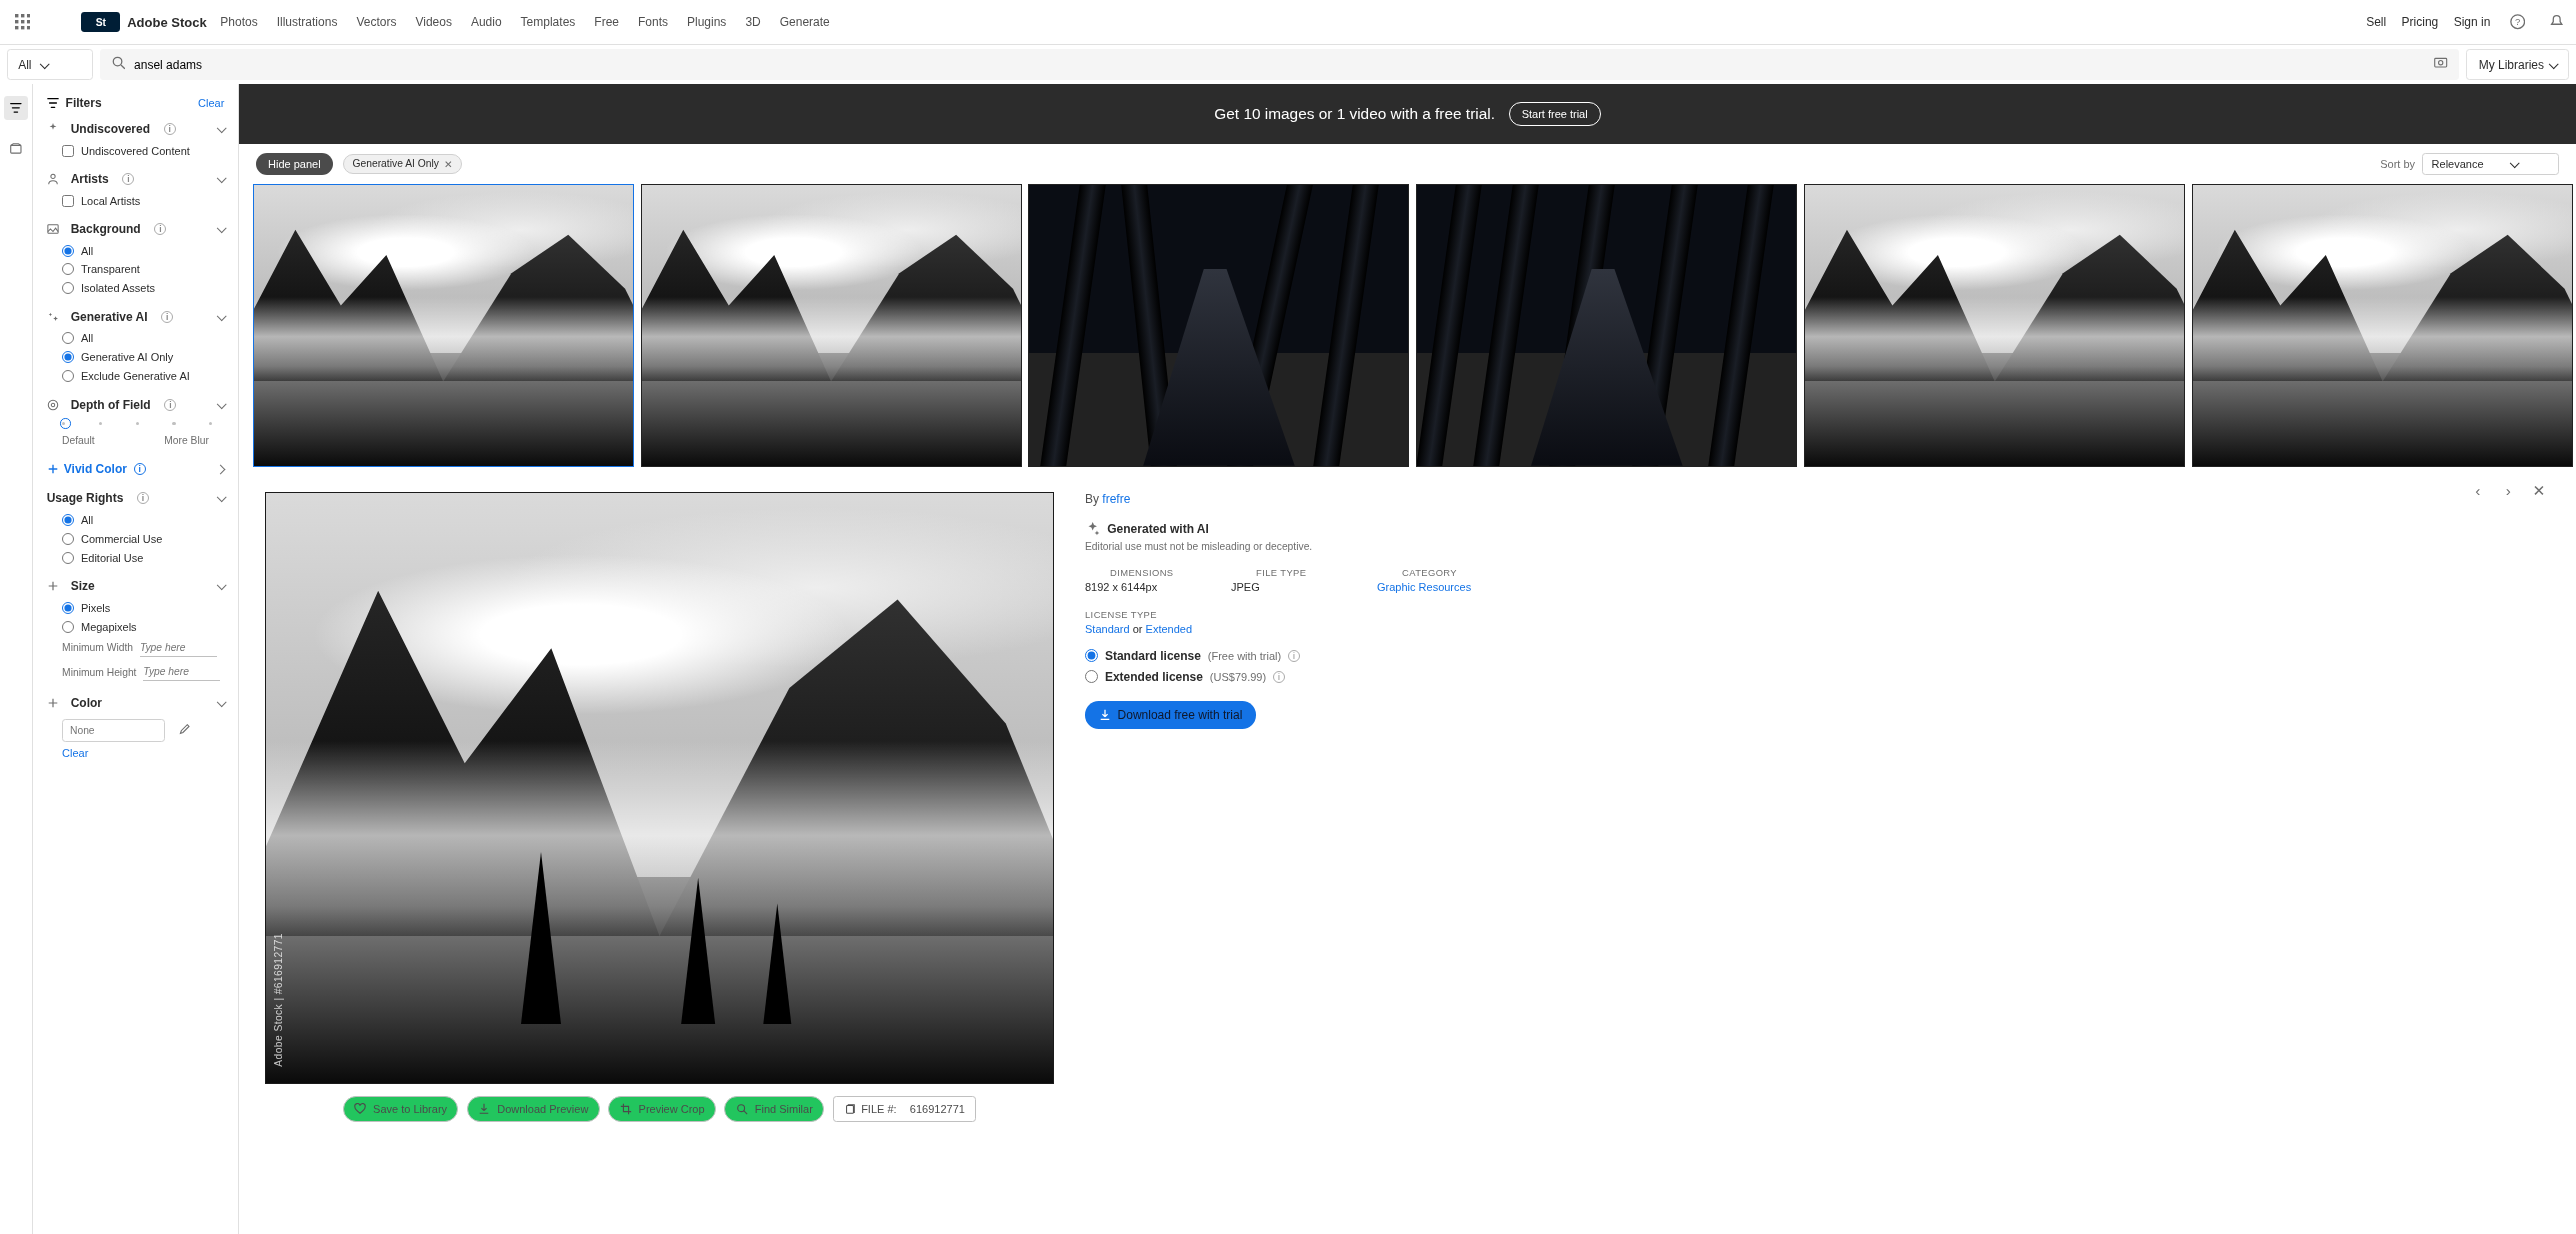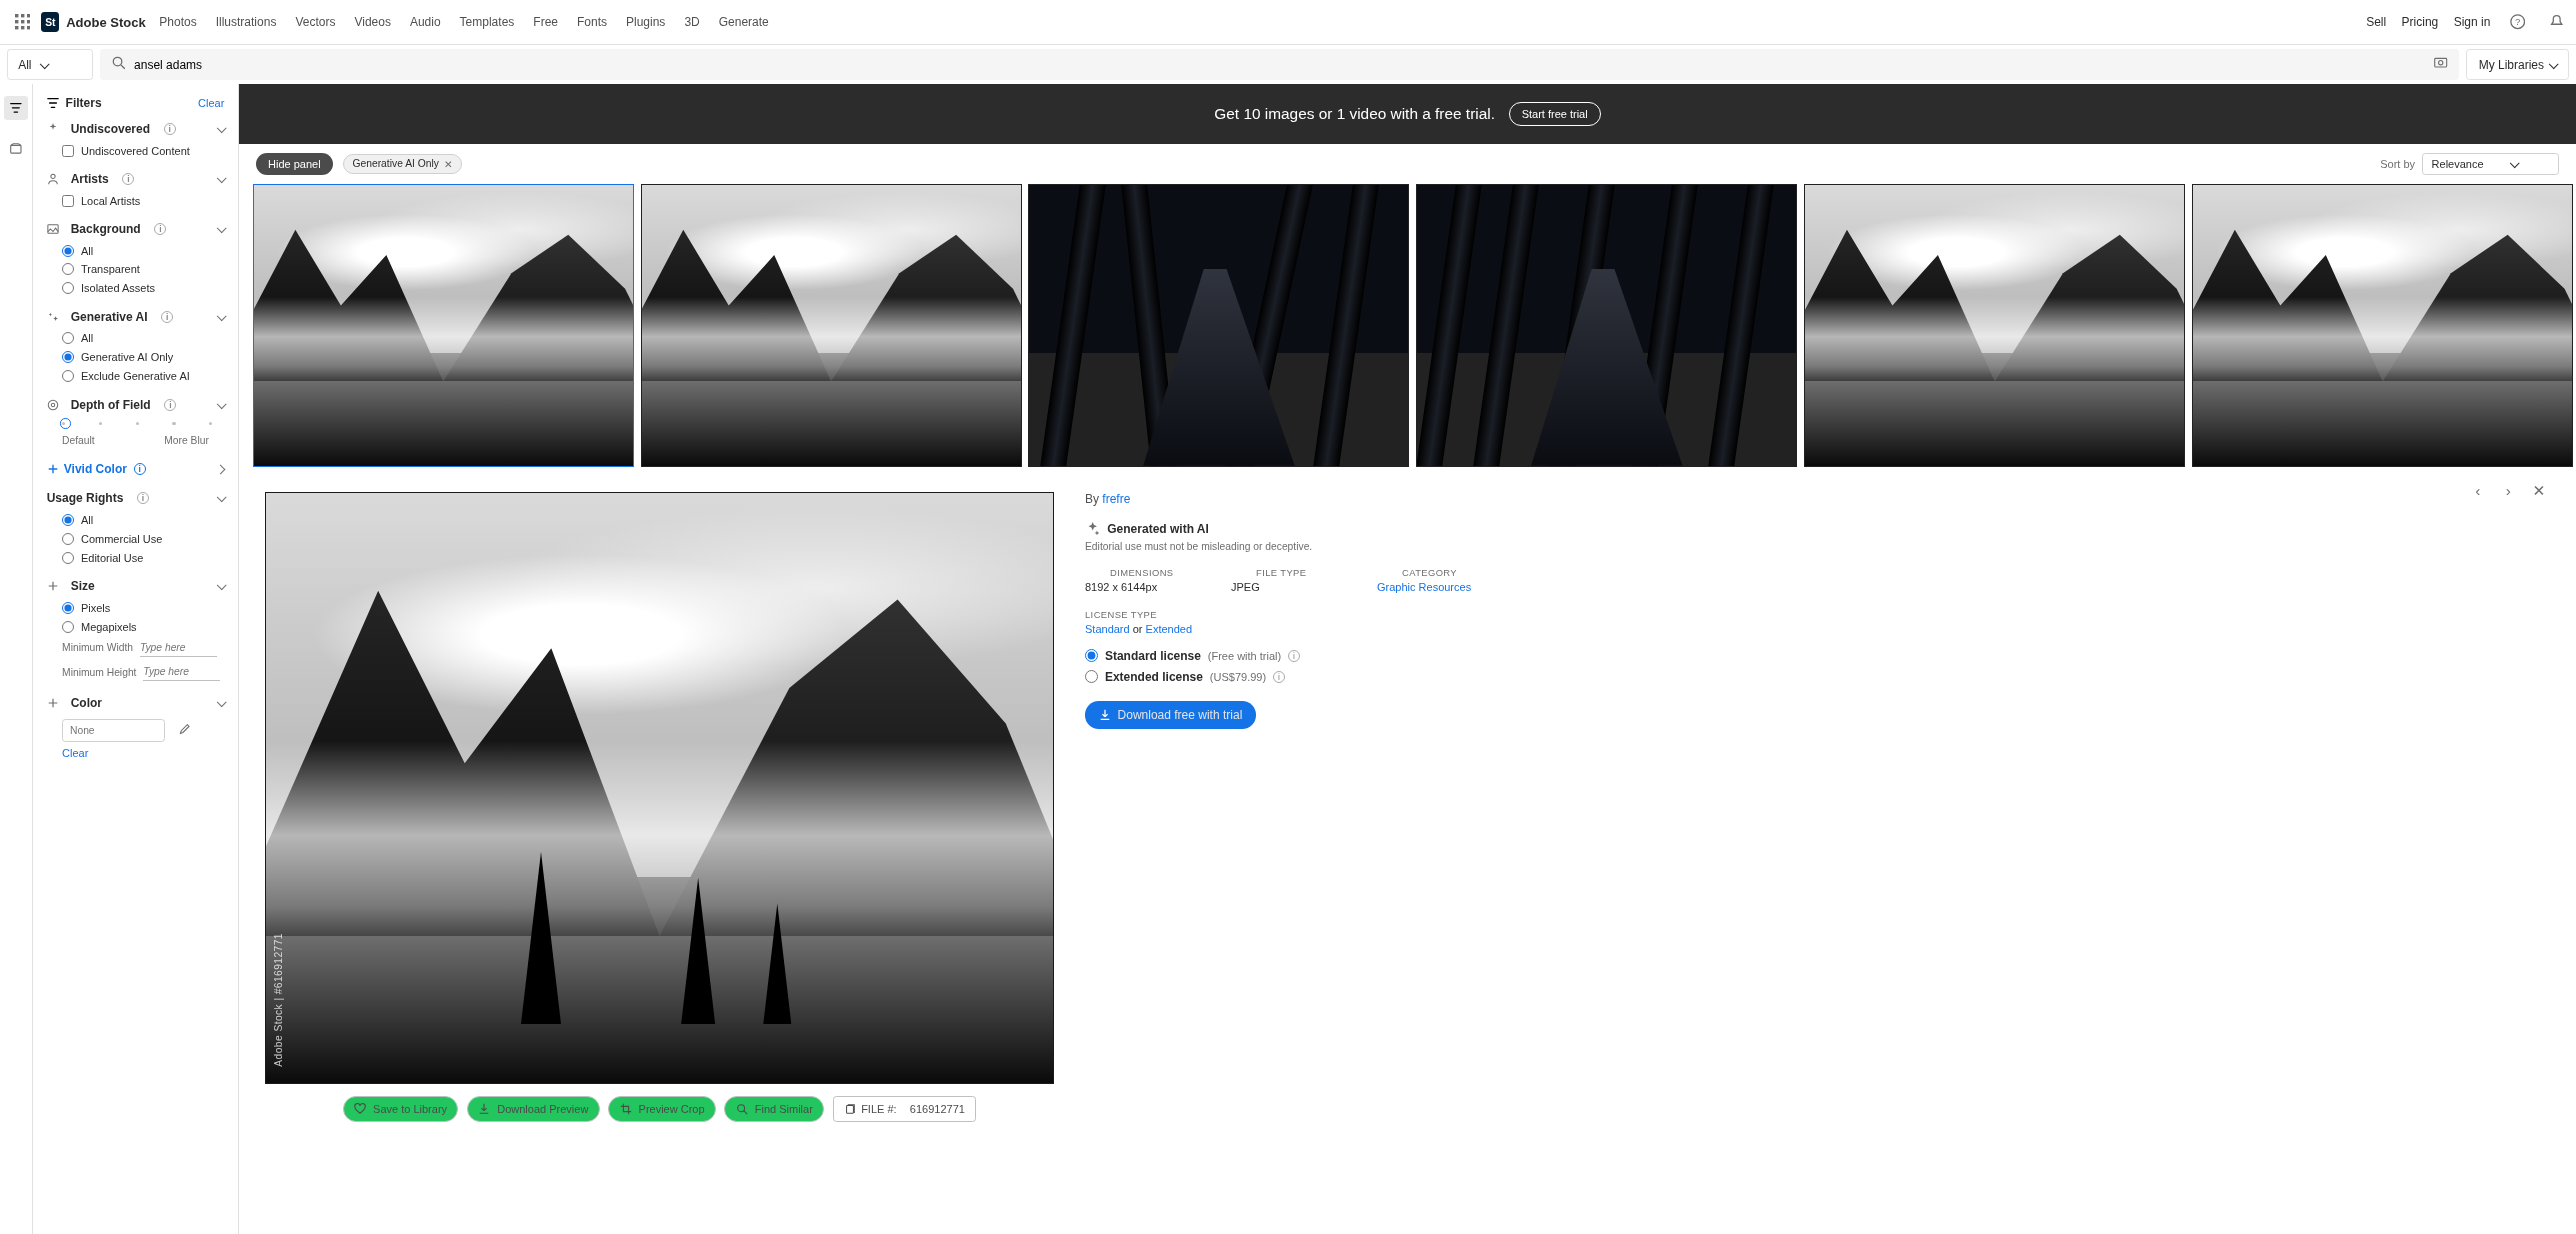--- a/index.html
+++ b/index.html
@@ -3,21 +3,21 @@
 <meta charset="utf-8">
 <style>
 * { margin: 0; padding: 0; box-sizing: border-box; font-family: -apple-system, "Segoe UI", Helvetica, Arial, sans-serif; }
 body { background: #fff; color: #2c2c2c; width: 2576px; height: 1235px; overflow: hidden; }
 
 
 .topnav { display: flex; align-items: center; height: 45px; border-bottom: 0.9px solid #e0e0e0; padding: 0 6.9px; }
 .apps-icon { width: 31px; height: 31px; display: flex; align-items: center; justify-content: center; cursor: pointer; }
 .apps-icon svg { width: 15.4px; height: 15.4px; }
 .brand { display: flex; align-items: center; gap: 6.9px; margin-left: 3.4px; margin-right: 13.7px; }
-.brand-logo { width: 18px; height: 20.6px; background: #001e36; border-radius: 3.4px; display: flex; align-items: center; justify-content: center; color: #fff; font-size: 10.3px; font-weight: 700; }
+.brand-logo { width: 39px; height: 20.6px; background: #001e36; border-radius: 3.4px; display: flex; align-items: center; justify-content: center; color: #fff; font-size: 10.3px; font-weight: 700; margin-left: 40px; }
 .brand-name { font-size: 13px; font-weight: 600; }
 .nav-links { display: flex; gap: 19px; font-size: 12px; color: #505050; }
 .nav-links span { cursor: pointer; }
 .nav-right { margin-left: auto; display: flex; align-items: center; gap: 15.4px; font-size: 12px; }
 .nav-right .icon-btn { width: 24px; height: 24px; display: flex; align-items: center; justify-content: center; cursor: pointer; color: #6e6e6e; }
 
 
 .searchrow { display: flex; align-items: center; height: 39px; padding: 5.1px 6.9px; gap: 6.9px; }
 .search-all { height: 31px; border: 0.9px solid #e0e0e0; border-radius: 3.4px; display: flex; align-items: center; gap: 8.6px; padding: 0 10.3px; font-size: 12px; cursor: pointer; min-width: 86px; }
 .search-box { flex: 1; height: 31px; background: #f5f5f5; border-radius: 3.4px; display: flex; align-items: center; gap: 8.6px; padding: 0 10.3px 0 12px; }
@@ -120,21 +120,21 @@
 .spec-grid { display:grid; grid-template-columns: 120px 120px 1fr; gap:3.4px 26px; margin-bottom:15.4px; font-size:11px;}
 .spec-grid .lbl { text-transform:uppercase; font-size:9.4px; color:#6e6e6e; letter-spacing:0.4px;padding-left:25px;}
 .spec-grid a { color:#1473e6; text-decoration:none;}
 .license-row { font-size:11px; margin-bottom:13.7px;}
 .license-row .lbl { text-transform:uppercase; font-size:9.4px; color:#6e6e6e; letter-spacing:0.4px; display:block; margin-bottom:3.4px;}
 .license-row a { color:#1473e6; text-decoration:none; }
 .license-opts .lo { display:flex; align-items:center; gap:6.9px; font-size:12px; margin-bottom:6.9px;}
 .license-opts input[type=radio]{accent-color:#1473e6;}
 .license-opts .paren { color:#6e6e6e; font-size:11px;}
 .license-opts .info { width:12px;height:12px;border:0.9px solid #aaa;border-radius:50%;font-size:8.6px;display:inline-flex;align-items:center;justify-content:center;color:#888;}
-.dl-btn { margin-top:10.3px; background:#1473e6; color:#e5e5e5; border:none; padding:6.9px 13.7px; border-radius:13.7px; font-size:12px; display:inline-flex; align-items:center; gap:6.9px; cursor:pointer;}
+.dl-btn { margin-top:10.3px; background:#1473e6; color:#0f172a; border:none; padding:6.9px 13.7px; border-radius:13.7px; font-size:12px; display:inline-flex; align-items:center; gap:6.9px; cursor:pointer;}
 
 .chev-down::before{content:'';display:inline-block;width:6px;height:6px;border-right:1.3px solid currentColor;border-bottom:1.3px solid currentColor;transform:rotate(45deg) translateY(-1.7px);}
 .chev-right::before{content:'';display:inline-block;width:6px;height:6px;border-right:1.3px solid currentColor;border-bottom:1.3px solid currentColor;transform:rotate(-45deg);}
 </style>
 </head>
 <body>
 
 <div class="topnav">
   <div class="apps-icon">
     <svg viewBox="0 0 18 18">

